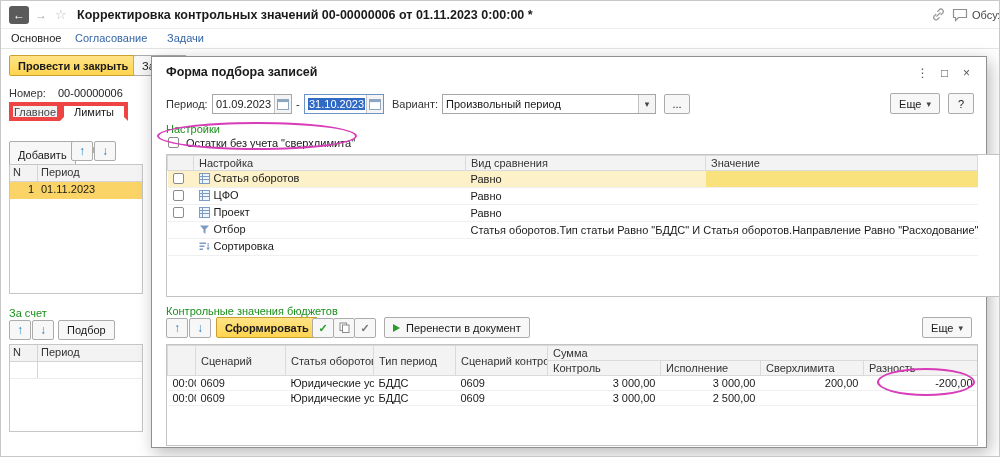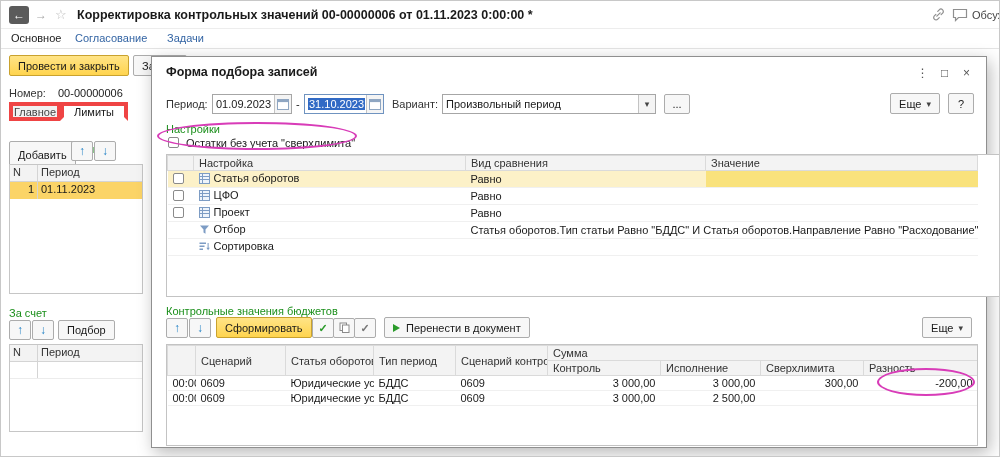--- a/index.html
+++ b/index.html
@@ -4,21 +4,21 @@
 <style>
   *{margin:0;padding:0;box-sizing:border-box}
   html,body{background:#fff}
   .screen{position:relative;width:1000px;height:457px;border:1px solid #c8c8c8;background:#fff;overflow:hidden;
           font-family:"Liberation Sans",sans-serif;font-size:11px;color:#1a1a1a}
   .abs{position:absolute}
   .blue{color:#3465a4}
   .green{color:#1b8f1b}
   .btn{display:inline-flex;align-items:center;justify-content:center;background:#f7f7f7;border:1px solid #acacac;
        border-radius:2px;height:21px;padding:0 8px;font-size:11px;color:#1a1a1a;white-space:nowrap;cursor:default}
-  .btn-yellow{background:linear-gradient(#ffe487,#ffd44e);border-color:#c9a22e;font-weight:normal}
+  .btn-yellow{background:linear-gradient(#ffe487,#ffd44e);border-color:#c9a22e;font-weight:bold}
   .icon-btn{width:22px;padding:0}
   .arrow{color:#1e7fc4;font-weight:bold;font-size:12px;line-height:1}
   .caret{font-size:9px;margin-left:5px;color:#444}
   
   .topbar{position:absolute;left:0;top:0;width:100%;height:28px;border-bottom:1px solid #ededed;background:#fff}
   .backbtn{position:absolute;left:8px;top:5px;width:20px;height:18px;background:#5b5b5b;color:#fff;border-radius:3px;
            display:flex;align-items:center;justify-content:center;font-size:12px}
   .fwdbtn{position:absolute;left:31px;top:5px;width:18px;height:18px;color:#a5a5a5;display:flex;align-items:center;justify-content:center;font-size:12px}
   .star{position:absolute;left:54px;top:6px;color:#bcbcbc;font-size:13px}
   .wtitle{position:absolute;left:76px;top:7px;font-size:12.5px;font-weight:bold;white-space:nowrap}
@@ -315,21 +315,21 @@
         </thead>
         <tbody>
           <tr>
             <td>00:00</td>
             <td>0609</td>
             <td>Юридические усл...</td>
             <td>БДДС</td>
             <td>0609</td>
             <td class="num">3 000,00</td>
             <td class="num">3 000,00</td>
-            <td class="num">300,00</td>
+            <td class="num">200,00</td>
             <td class="num">-200,00</td>
           </tr>
           <tr>
             <td>00:00</td>
             <td>0609</td>
             <td>Юридические усл...</td>
             <td>БДДС</td>
             <td>0609</td>
             <td class="num">3 000,00</td>
             <td class="num">2 500,00</td>

